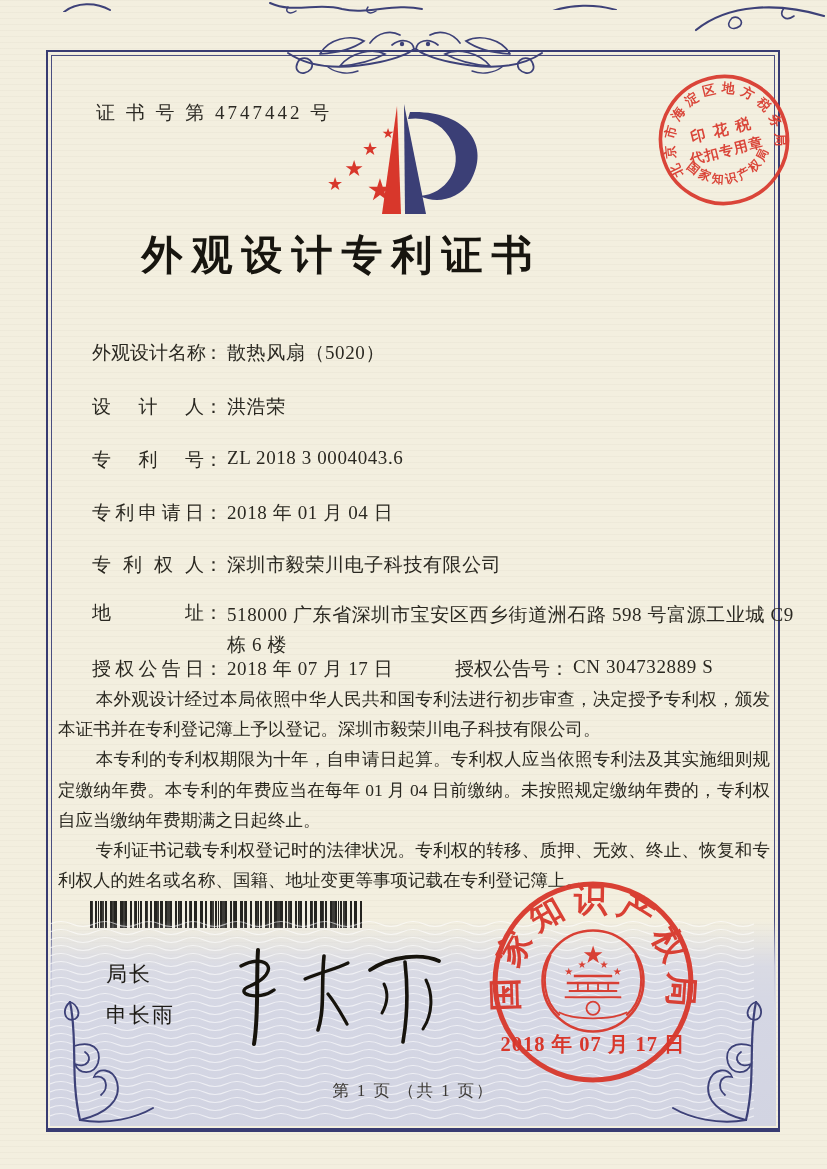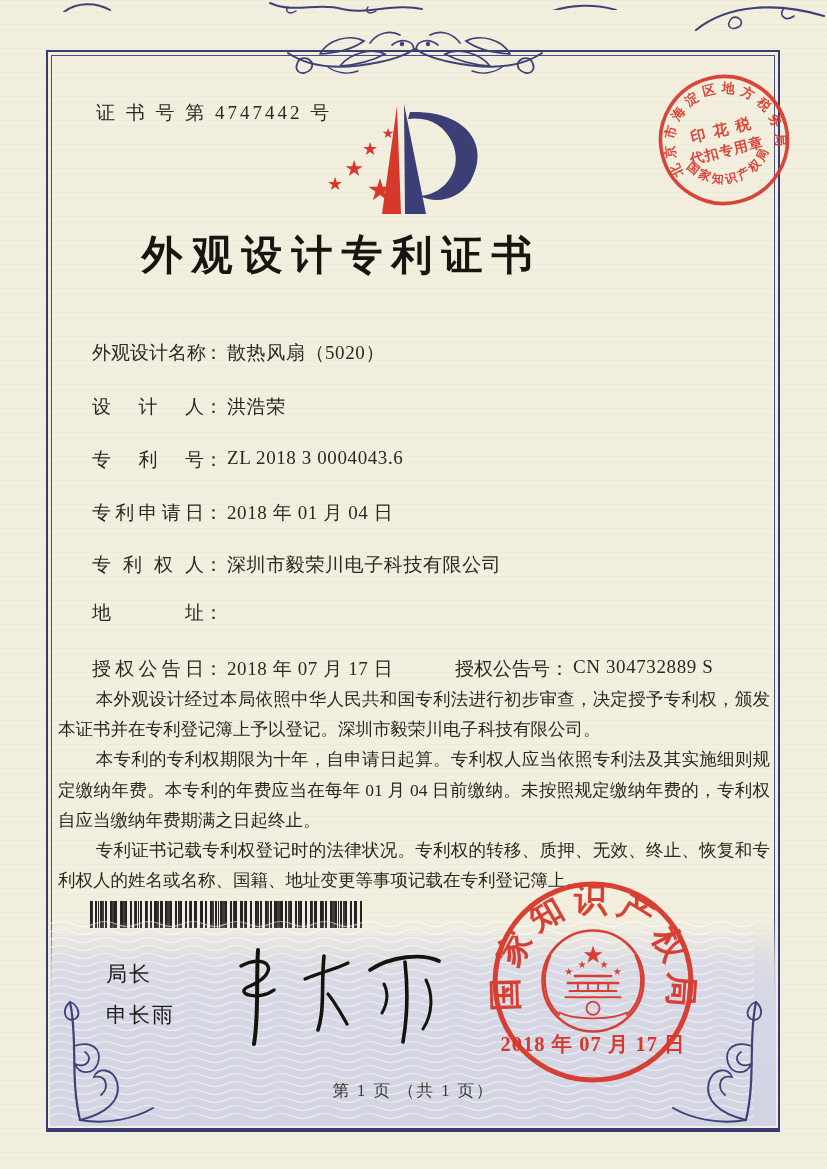--- a/index.html
+++ b/index.html
@@ -181,20 +181,21 @@
   <span class="val">2018 年 01 月 04 日</span>
 </div>
 <div class="frow" style="top:552px;">
   <span class="lbl">专利权人</span>
     <span class="colon">：</span>
   <span class="val">深圳市毅荣川电子科技有限公司</span>
 </div>
 <div class="frow" style="top:600px;">
   <span class="lbl">地址</span>
     <span class="colon">：</span>
+  <span class="val addr-val">518000 广东省深圳市宝安区西乡街道洲石路 598 号富源工业城 C9 栋 6 楼</span>
 </div>
 <div class="frow" style="top:656px;width:640px;">
   <span class="lbl">授权公告日</span>
     <span class="colon">：</span>
   <span class="val">2018 年 07 月 17 日</span>
   <span class="grant-right">
     <span>授权公告号</span>
       <span>：</span>
     <span class="val">CN 304732889 S</span>
   </span>

